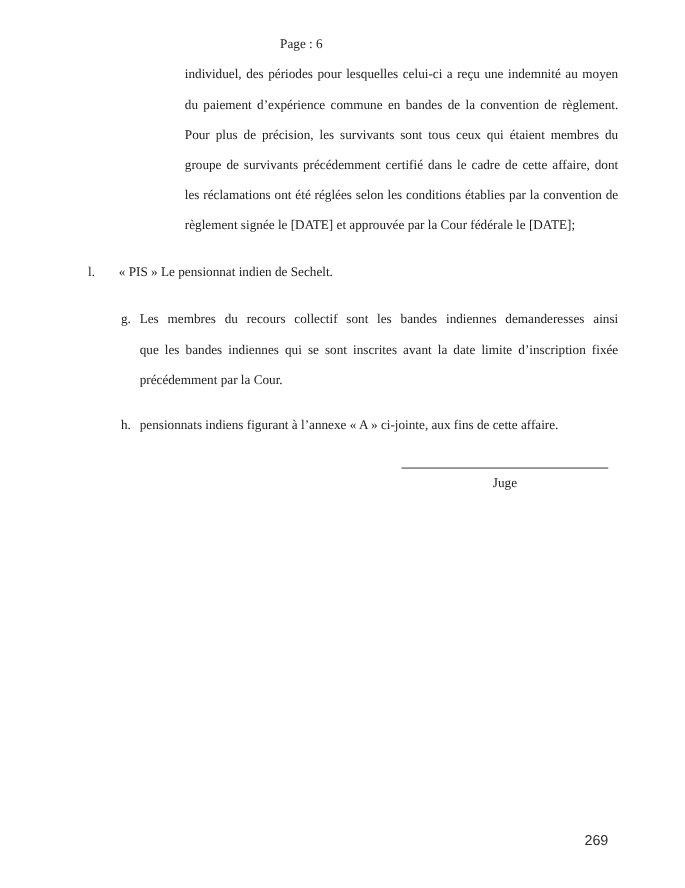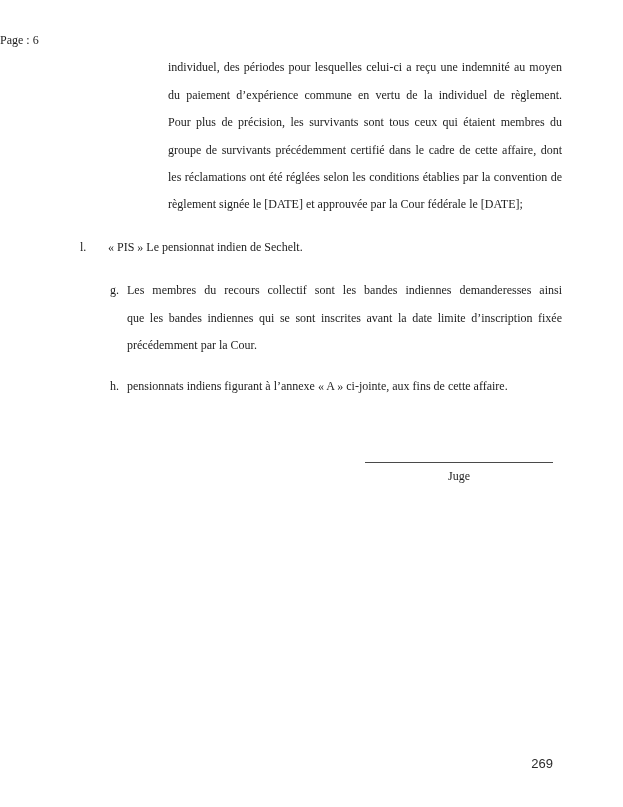--- a/index.html
+++ b/index.html
@@ -14,21 +14,21 @@
     background: #ffffff;
     overflow: hidden;
     font-family: "Liberation Serif", "DejaVu Serif", serif;
     font-size: 12px;
     line-height: 27.4px;
     color: #1c1c1c;
   }
   .header {
     margin-top: 27px;
     margin-right: 75px;
-    text-align: left;
+    text-align: center;
   }
   .paragraph {
     margin-left: 168px;
     width: 394px;
   }
   .tline {
     height: 27.4px;
     text-align: justify;
     text-align-last: justify;
   }
@@ -52,21 +52,21 @@
     width: 435px;
   }
   .item-g { margin-top: 16px; }
   .item-h { margin-top: 14px; }
   .item-g .marker, .item-h .marker {
     position: absolute;
     left: 0;
     top: 0;
   }
   .signature {
-    margin-top: 61px;
+    margin-top: 24px;
     margin-left: 365px;
     width: 188px;
     border-top: 1px solid #4a4a4a;
     text-align: center;
   }
   .footer-num {
     position: absolute;
     top: 757px;
     right: 70px;
     font-family: "Liberation Sans", "DejaVu Sans", sans-serif;
@@ -79,21 +79,21 @@
 <body>
 
 <div class="page">
 
   <div class="header">
     <span>Page : 6</span>
   </div>
 
   <div class="paragraph">
       <div class="tline">individuel, des périodes pour lesquelles celui-ci a reçu une indemnité au moyen</div>
-      <div class="tline">du paiement d’expérience commune en vertu de la individuel de règlement.</div>
+      <div class="tline">du paiement d’expérience commune en bandes de la convention de règlement.</div>
       <div class="tline">Pour plus de précision, les survivants sont tous ceux qui étaient membres du</div>
       <div class="tline">groupe de survivants précédemment certifié dans le cadre de cette affaire, dont</div>
       <div class="tline">les réclamations ont été réglées selon les conditions établies par la convention de</div>
       <div class="tline tline-last">règlement signée le [DATE] et approuvée par la Cour fédérale le [DATE];</div>
     </div>
 
   <div class="item item-l">
     <span class="marker">l.</span><span>« PIS » Le pensionnat indien de Sechelt.</span>
   </div>
 

